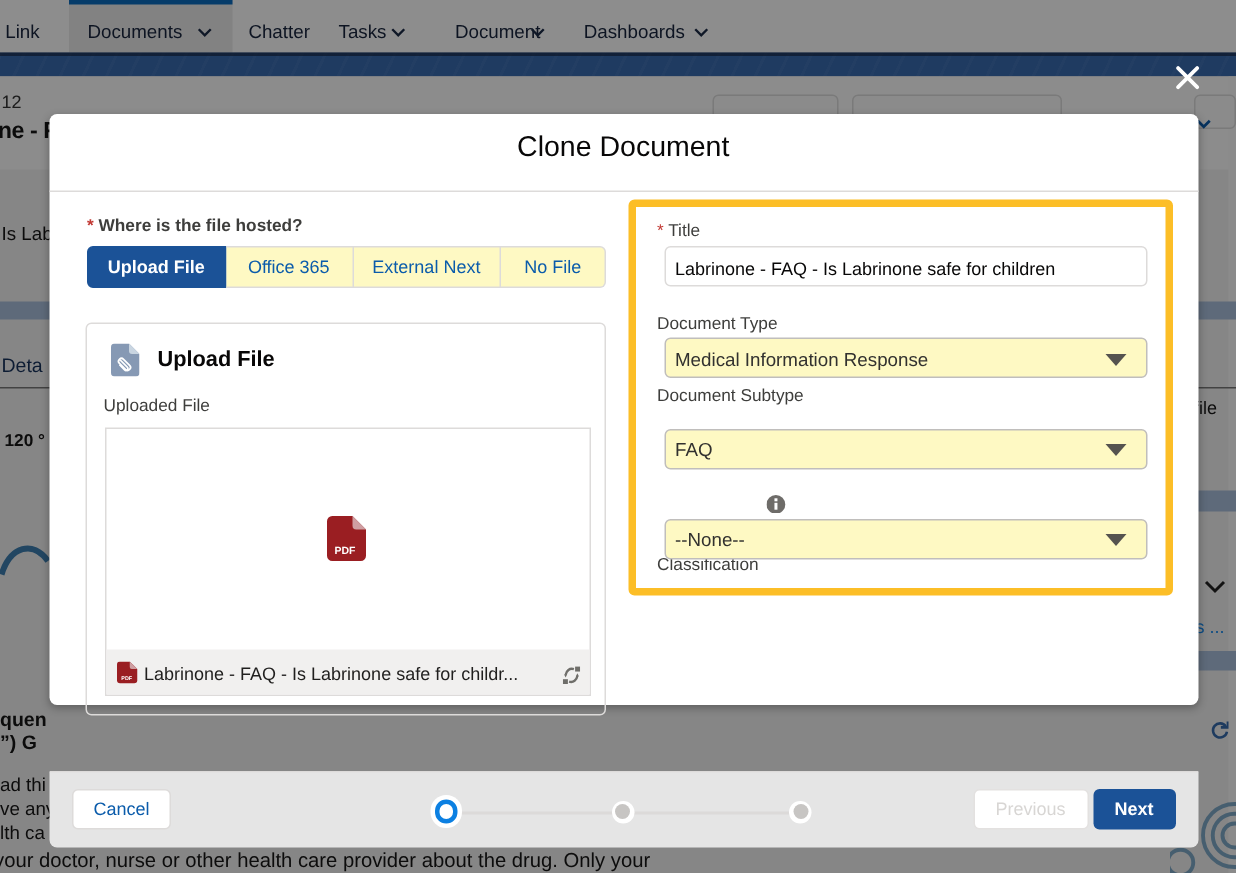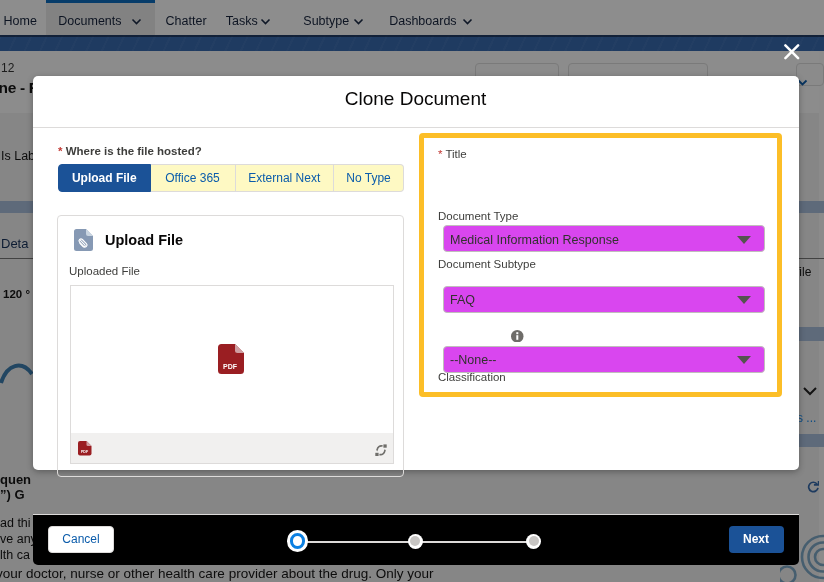--- a/index.html
+++ b/index.html
@@ -24,21 +24,21 @@
   .bgtxt { position:absolute; color:#141414; white-space:nowrap;text-align:right; }
 
   
   .overlay { position:absolute; left:0; top:0; width:824px; height:582px; background:rgba(2,2,2,0.45); }
 
   
   .modal { position:absolute; left:32.5px; top:75.5px; width:766px; height:394px; background:#fff; border-radius:5px;
     box-shadow:0 2px 6px rgba(0,0,0,0.3); }
   .mhead { position:absolute; left:0; top:0; width:100%; height:52.5px; border-bottom:1px solid #dddbda; }
   .mtitle { position:absolute; left:0; top:12.7px; width:100%; text-align:center; font-size:19px; color:#080707; }
-  .mfoot { position:absolute; left:0; top:438px; width:100%; height:51px; background:#000000; border-top:1px solid #dddbda;
+  .mfoot { position:absolute; left:0; top:438px; width:100%; height:51px; background:#e5e5e5; border-top:1px solid #dddbda;
     border-radius:0 0 5px 5px; }
   .closex { position:absolute; left:784px; top:44px; width:15.5px; height:15.5px; }
 
   
   .lbl { position:absolute; font-size:11.5px; color:#3e3e3c; white-space:nowrap; }
   .req { color:#c23934; }
   .btngroup { position:absolute; left:25.5px; top:88px; width:346px; height:28px; }
   .bgseg { position:absolute; top:0; height:28px; background:#fef9c3; border:1px solid #dddbda; border-left:none;
     color:#0b5cab; font-size:12px; text-align:center; line-height:27.5px; }
   .bgseg.first { border-left:1px solid #1b5297; border-radius:4px 0 0 4px; background:#1b5297; color:#fff; font-weight:bold; border-color:#1b5297; }
@@ -46,43 +46,43 @@
   .card { position:absolute; left:24.5px; top:139.5px; width:347px; height:261.5px; border:1px solid #dddbda; border-radius:4px; }
   .uploadhead { position:absolute; left:72.5px; top:156.5px; font-size:14.5px; font-weight:bold; color:#080707; }
   .previewbox { position:absolute; left:37px; top:209px; width:324.5px; height:179px; border:1px solid #dddbda; }
   .filebar { position:absolute; left:38px; top:357.5px; width:322.5px; height:30px; background:#f1f0ef; }
   .filebartxt { position:absolute; left:63.5px; top:366.5px; font-size:12px; color:#201f1e; white-space:nowrap; }
 
   
   .ybox { position:absolute; left:386.5px; top:57.2px; width:363px; height:264px; border:5px solid #fcbe27; border-radius:4px; }
   .field { position:absolute; left:410px; width:322.5px; height:27px; border-radius:4px; font-size:12.5px; color:#080707; }
   .input { background:#fff; border:1px solid #dddbda; }
-  .select { background:#d946ef; border:1px solid #c0bebc; color:#32312f; }
+  .select { background:#fef9c3; border:1px solid #c0bebc; color:#32312f; }
   .fieldtxt { position:absolute; left:6.5px; top:6.5px; white-space:nowrap; }
   .tri { position:absolute; right:13px; top:9.5px; width:0; height:0; border-left:7.2px solid transparent; border-right:7.2px solid transparent; border-top:8.3px solid #55534f; }
 
   
   .fbtn { position:absolute; height:27px; border-radius:4px; font-size:12px; text-align:center; }
   .cancel { left:15.5px; top:11.5px; width:66px; border:1px solid #dddbda; background:#fff; color:#0b5cab; line-height:25px; }
   .previous { left:616px; top:11.5px; width:77px; border:1px solid #e3e1e0; background:#fff; color:#d8d6d4; line-height:25px; }
   .next { left:696px; top:11.5px; width:55px; background:#1b5297; color:#fff; line-height:27px; font-weight:bold; }
   .progline { position:absolute; left:264.5px; top:26px; width:237px; height:2.5px; background:#dcdad9; }
   .pdot { position:absolute; border-radius:50%; }
 </style>
 </head>
 <body>
 <div class="stage">
 
   <div class="nav"></div>
   <div class="tabsel"></div>
-  <div class="navitem" style="left:3.5px;">Home</div>
+  <div class="navitem" style="left:3.5px;">Link</div>
   <div class="navitem" style="left:58.3px;">Documents</div>
   <div class="navitem" style="left:165.6px;">Chatter</div>
   <div class="navitem" style="left:225.7px;">Tasks</div>
-  <div class="navitem" style="left:303.3px;">Subtype</div>
+  <div class="navitem" style="left:303.3px;">Document</div>
   <div class="navitem" style="left:389.2px;">Dashboards</div>
   <div class="chev" style="left:131px; top:16px;">
       <svg width="11" height="11" viewBox="0 0 11 11">
         <path d="M1.5 3.5 L5.5 7.5 L9.5 3.5" fill="none" stroke="#1b2a46" stroke-width="1.6"></path>
       </svg>
     </div>
   <div class="chev" style="left:260px; top:16px;">
       <svg width="11" height="11" viewBox="0 0 11 11">
         <path d="M1.5 3.5 L5.5 7.5 L9.5 3.5" fill="none" stroke="#1b2a46" stroke-width="1.6"></path>
       </svg>
@@ -161,21 +161,21 @@
   <div class="modal">
     <div class="mhead">
         <div class="mtitle">Clone Document</div>
       </div>
 
     <div class="lbl" style="left:25.5px; top:69.5px; font-weight:bold; font-size:11.5px; color:#3e3e3c;text-align:center;"><span class="req">* </span>Where is the file hosted?</div>
     <div class="btngroup">
       <div class="bgseg first" style="left:0; width:92.5px;">Upload File</div>
       <div class="bgseg" style="left:92.5px; width:85px;">Office 365</div>
       <div class="bgseg" style="left:177.5px; width:98.5px;">External Next</div>
-      <div class="bgseg last" style="left:276px; width:70px;">No Type</div>
+      <div class="bgseg last" style="left:276px; width:70px;">No File</div>
     </div>
     <div class="card"></div>
     <svg class="abs" style="left:41.5px; top:153px;" width="19" height="22" viewBox="0 0 19 22">
       <path d="M2.5 0 H12 L19 7 V19.5 a2.5 2.5 0 0 1 -2.5 2.5 H2.5 A2.5 2.5 0 0 1 0 19.5 V2.5 A2.5 2.5 0 0 1 2.5 0 Z" fill="#8699b4"></path>
       <path d="M12 0 L19 7 H14 a2 2 0 0 1 -2 -2 Z" fill="#c9d5e1"></path>
       <g transform="translate(9.3,14.2) rotate(-45)">
         <rect x="-1.95" y="-5.2" width="3.9" height="9.6" rx="1.95" fill="none" stroke="#fff" stroke-width="1.15"></rect>
         <path d="M0 -4.6 V2.2 a1.3 1.3 0 0 1 -2.6 0 V-2.6" fill="none" stroke="#fff" stroke-width="1.05"></path>
       </g>
     </svg>
@@ -186,31 +186,35 @@
       <path d="M3.5 0 H17 L26 9 V26.5 a3.5 3.5 0 0 1 -3.5 3.5 H3.5 A3.5 3.5 0 0 1 0 26.5 V3.5 A3.5 3.5 0 0 1 3.5 0 Z" fill="#9a1e22"></path>
       <path d="M17 0 L26 9 H19.5 a2.5 2.5 0 0 1 -2.5 -2.5 Z" fill="#cf9fa2"></path>
       <text x="12" y="25" font-family="Liberation Sans, sans-serif" font-size="7" font-weight="bold" fill="#fff" text-anchor="middle">PDF</text>
     </svg>
     <div class="filebar"></div>
     <svg class="abs" style="left:45.5px; top:365.5px;" width="13.5" height="14.5" viewBox="0 0 13.5 14.5">
       <path d="M2 0 H8.5 L13.5 5 V12.5 a2 2 0 0 1 -2 2 H2 A2 2 0 0 1 0 12.5 V2 A2 2 0 0 1 2 0 Z" fill="#9a1e22"></path>
       <path d="M8.5 0 L13.5 5 H9.8 a1.3 1.3 0 0 1 -1.3 -1.3 Z" fill="#cf9fa2"></path>
       <text x="6.5" y="12" font-family="Liberation Sans, sans-serif" font-size="3.6" font-weight="bold" fill="#fff" text-anchor="middle">PDF</text>
     </svg>
+    <div class="filebartxt">Labrinone - FAQ - Is Labrinone safe for childr...</div>
     <svg class="abs" style="left:342.5px; top:368px;" width="12" height="12.5" viewBox="0 0 12 12.5">
       <rect x="8.4" y="0.4" width="3.3" height="3.3" fill="#6f6e6a"></rect>
       <rect x="0.3" y="8.8" width="3.3" height="3.3" fill="#6f6e6a"></rect>
       <path d="M7.6 2.1 C 4.8 1.2, 2.5 3.1, 2.1 5.9" fill="none" stroke="#6f6e6a" stroke-width="1.6"></path>
       <path d="M4.4 10.4 C 7.2 11.3, 9.5 9.4, 9.9 6.6" fill="none" stroke="#6f6e6a" stroke-width="1.6"></path>
       <path d="M1.1 5.6 L3.1 5.6 L2.1 7.6 Z" fill="#6f6e6a"></path>
       <path d="M8.9 6.9 L10.9 6.9 L9.9 4.9 Z" fill="#6f6e6a"></path>
     </svg>
 
     <div class="ybox"></div>
     <div class="lbl" style="left:405.5px; top:72.5px;"><span class="req">* </span>Title</div>
+    <div class="field input" style="top:88.5px; font-size:12px;">
+        <div class="fieldtxt">Labrinone - FAQ - Is Labrinone safe for children</div>
+      </div>
     <div class="lbl" style="left:405.5px; top:134px;">Document Type</div>
     <div class="field select" style="top:149.5px;">
         <div class="fieldtxt">Medical Information Response</div>
         <div class="tri"></div>
       </div>
     <div class="lbl" style="left:405.5px; top:182px;">Document Subtype</div>
     <div class="field select" style="top:210px;">
         <div class="fieldtxt">FAQ</div>
         <div class="tri"></div>
       </div>
@@ -227,16 +231,17 @@
 
     <div class="mfoot">
       <div class="fbtn cancel">Cancel</div>
       <div class="progline"></div>
       <div class="pdot" style="left:254.4px; top:15.6px; width:21.5px; height:21.5px; background:#fff;"></div>
       <div class="pdot" style="left:257.4px; top:18.6px; width:15.5px; height:15.5px; background:#fff; border:3.9px solid #0c80e2;"></div>
       <div class="pdot" style="left:375.3px; top:19.4px; width:15px; height:15px; background:#fff;"></div>
       <div class="pdot" style="left:377.8px; top:21.9px; width:10px; height:10px; background:#c7c5c3;"></div>
       <div class="pdot" style="left:493.8px; top:19.4px; width:15px; height:15px; background:#fff;"></div>
       <div class="pdot" style="left:496.3px; top:21.9px; width:10px; height:10px; background:#c7c5c3;"></div>
+      <div class="fbtn previous">Previous</div>
       <div class="fbtn next">Next</div>
     </div>
   </div>
 </div>
 
 </body></html>

